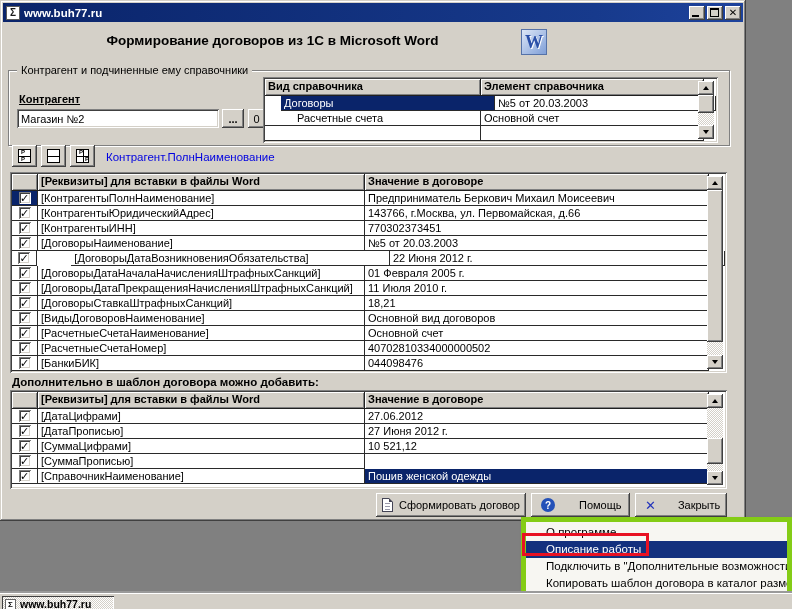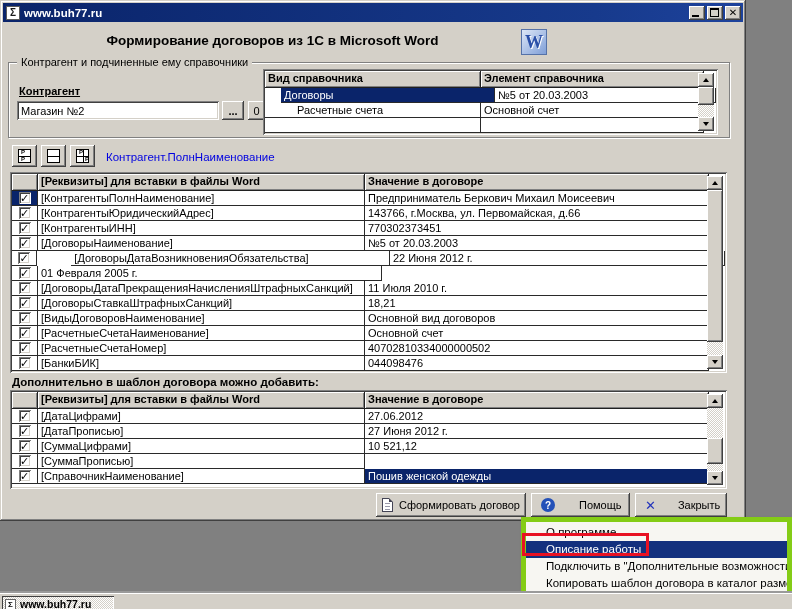--- a/index.html
+++ b/index.html
@@ -45,21 +45,21 @@
   .g-x { font-size:10px; font-weight:bold; line-height:12px; }
   
   .header-title { position:absolute; left:30px; top:33px; width:485px;
     text-align:center; font-weight:bold; font-size:13.5px; }
   .word-icon { position:absolute; left:521px; top:29px; width:26px; height:26px;
     background:linear-gradient(135deg,#dde7f6 0%,#7f9fd8 100%);
     border:1px solid #5572a8; display:flex; align-items:center; justify-content:center; }
   .word-icon span { font-family:"Liberation Serif","DejaVu Serif",serif;
     font-weight:bold; font-size:18px; color:#2b50a8; text-shadow:1px 1px 0 #fff; }
   
-  .groupbox { position:absolute; left:8px; top:62px; width:722px; height:76px;
+  .groupbox { position:absolute; left:8px; top:70px; width:722px; height:76px;
     border:1px solid #808080; box-shadow: inset 1px 1px 0 #fff, 1px 1px 0 #fff; }
   .group-title { position:absolute; left:8px; top:-7px; background:#d4d0c8; padding:0 4px; }
   .contractor-label { position:absolute; left:10px; top:22px; font-weight:bold;
     text-decoration:underline; }
   .contractor-input { position:absolute; left:8px; top:38px; width:202px; height:19px;
     border:none; outline:none; padding:0 4px; font-family:inherit; font-size:11px; }
   .browse-btn { position:absolute; left:213px; top:38px; width:22px; height:19px; font-weight:bold; }
   .zero-btn { position:absolute; left:239px; top:38px; width:17px; height:19px; }
   
   .dtable { position:absolute; background:#fff;
@@ -263,20 +263,21 @@
             <div class="td cbcell" style="width: 26px;">
               <div class="cb checked"></div>
             </div>
             <div class="td" style="width: 327px; margin-left: 34px;">[ДоговорыДатаВозникновенияОбязательства]</div>
             <div class="td" style="width: 344px;">22 Июня 2012 г.</div>
           </div>
           <div class="dt-row">
             <div class="td cbcell" style="width: 26px;">
               <div class="cb checked"></div>
             </div>
+            <div class="td" style="width: 327px;">[ДоговорыДатаНачалаНачисленияШтрафныхСанкций]</div>
             <div class="td" style="width: 344px;">01 Февраля 2005 г.</div>
           </div>
           <div class="dt-row">
             <div class="td cbcell" style="width: 26px;">
               <div class="cb checked"></div>
             </div>
             <div class="td" style="width: 327px;">[ДоговорыДатаПрекращенияНачисленияШтрафныхСанкций]</div>
             <div class="td" style="width: 344px;">11 Июля 2010 г.</div>
           </div>
           <div class="dt-row">

